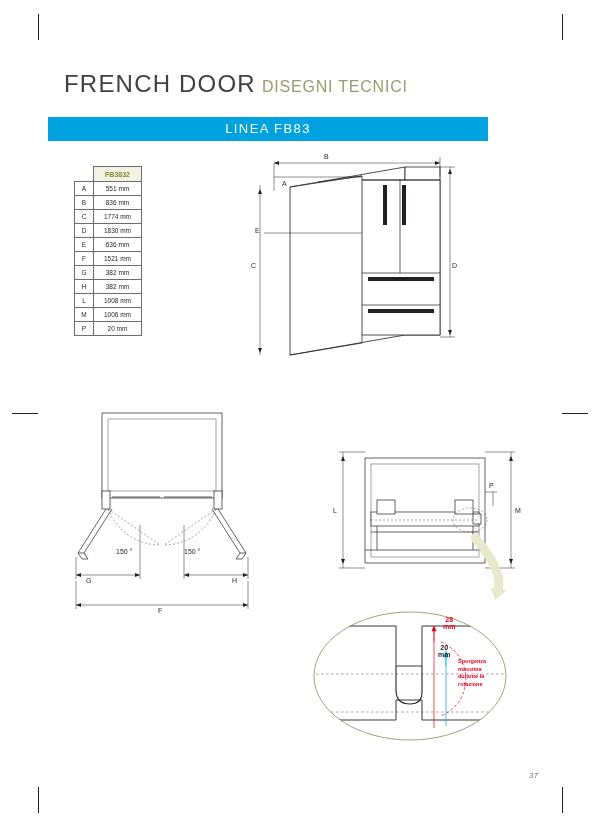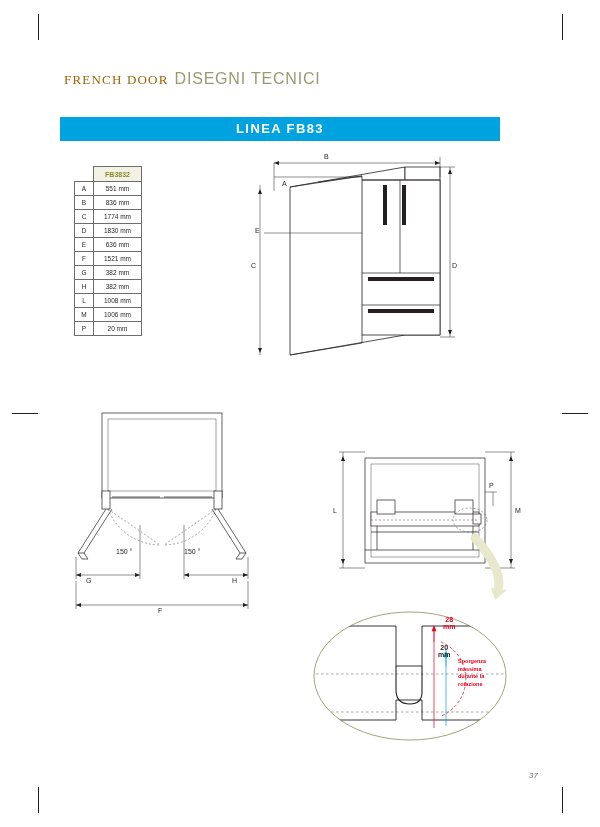--- a/index.html
+++ b/index.html
@@ -25,41 +25,39 @@
   .crop.h { height: 1px; width: 26px; }
 
   
   .page-header {
     position: absolute;
     left: 64px;
     top: 70px;
     white-space: nowrap;
   }
   .title-main {
-    font-size: 13px;
+    font-size: 24px;
     letter-spacing: 1.2px;
-    color: #a16207;
+    color: #404040;
     font-weight: 400;
-    font-family: Liberation Serif, serif;
   }
   .title-sub {
     font-size: 16px;
     letter-spacing: 0.8px;
     color: #9a9a72;
     margin-left: 6px;
   }
 
   .blue-bar {
     position: absolute;
-    left: 60px;
+    left: 48px;
     top: 117px;
     width: 440px;
     height: 24px;
     background: #00a3e0;
-    font-weight: bold;
   }
   .blue-bar span {
     display: block;
     text-align: center;
     line-height: 24px;
     color: #ffffff;
     font-size: 13px;
     letter-spacing: 1.4px;
   }
 

